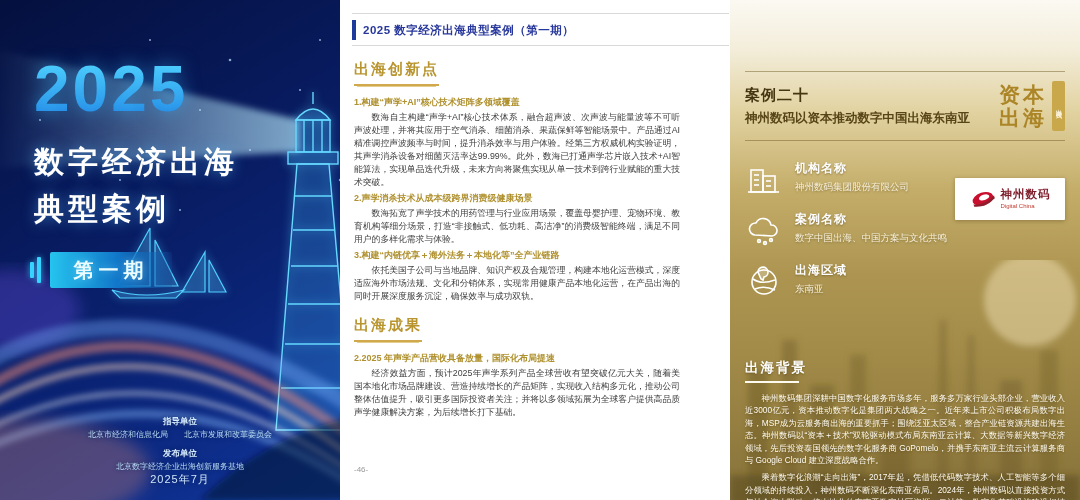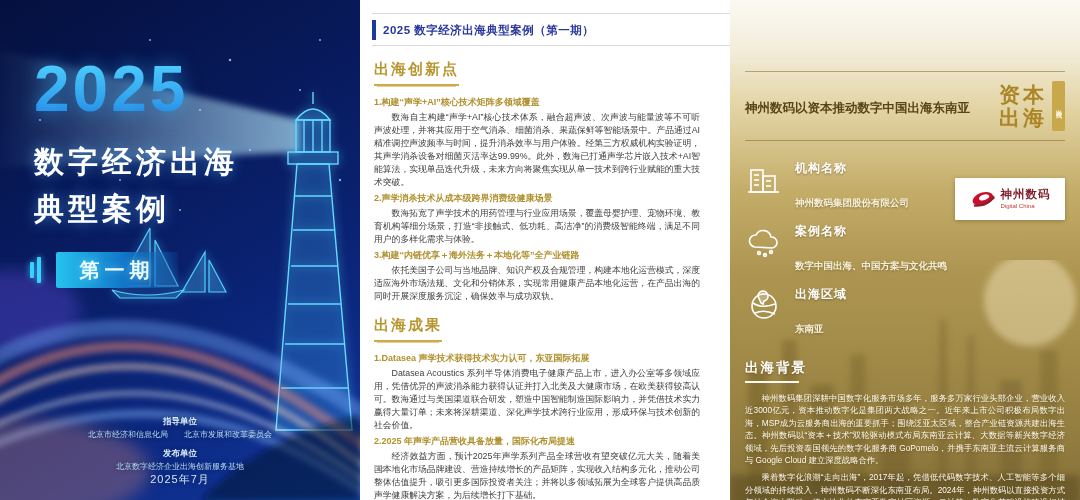--- a/index.html
+++ b/index.html
@@ -17,31 +17,31 @@
     .cover-year { background:linear-gradient(180deg,#55d8ff 10%,#1f7fe0 90%);
       -webkit-background-clip:text; -webkit-text-fill-color:transparent; }
   }
   .cover-title { position:absolute; left:34px; top:138px; color:#fff; font-weight:800;
     font-size:30px; letter-spacing:4px; line-height:47px;
     text-shadow:0 0 14px rgba(90,190,255,.55); }
   .issue-wrap { position:absolute; left:30px; top:252px; display:flex; align-items:center; }
   .issue-bar { width:4px; background:#35d3ff; margin-right:3px; border-radius:1px;
     box-shadow:0 0 6px rgba(70,210,255,.8); }
   .issue-bar.b1 { height:26px; } .issue-bar.b2 { height:16px; }
-  .issue-box { margin-left:12px; width:122px; height:36px; display:flex; align-items:center;
+  .issue-box { margin-left:6px; width:122px; height:36px; display:flex; align-items:center;
     justify-content:center; color:#eafcff; font-size:20px; font-weight:700; letter-spacing:5px;
     background:linear-gradient(90deg,#25c4ee 0%,#1277c9 55%,rgba(16,70,150,.25) 100%);
     border-radius:2px; text-shadow:0 0 8px rgba(120,220,255,.7); }
   .cover-footer { position:absolute; left:0; bottom:14px; width:100%; text-align:center;
     color:#b9ddf6; font-size:8px; line-height:13px; text-shadow:0 0 4px rgba(10,30,80,.8); }
   .cover-footer .lab { font-weight:700; color:#d7ecff; font-size:8.5px; }
   .cover-footer .date { font-size:11px; color:#cfe6fb; letter-spacing:1px; }
 
   
-  .mid { position:absolute; left:360px; top:0; width:417px; height:500px; background:#fff; }
+  .mid { position:absolute; left:340px; top:0; width:417px; height:500px; background:#fff; }
   .mid-rule { position:absolute; left:12px; right:28px; height:1px; background:#d9d9d9; }
   .mid-rule.t { top:13px; } .mid-rule.m { top:45px; }
   .mid-header { position:absolute; left:12px; top:20px; display:flex; align-items:center; }
   .mid-header-bar { width:4px; height:20px; background:#1e3a9a; margin-right:7px; }
   .mid-header-text { font-size:11.5px; font-weight:700; color:#27379b; letter-spacing:.5px; }
   .mid-content { position:absolute; left:14px; top:58px; width:326px; }
   .gold-h { display:inline-block; font-size:15px; font-weight:800; color:#b9952f;
     letter-spacing:2px; padding-bottom:5px; border-bottom:2px solid #cfa94b;
     box-shadow:0 4px 0 -3px #e4cd8e; margin:2px 0 7px; }
   .gold-h.second { margin-top:10px; }
@@ -65,22 +65,22 @@
   .cap-badge { display:flex; flex-direction:column; font-size:21px; font-weight:800;
     color:#ab8526; line-height:23px; letter-spacing:3px; text-align:center; }
   .ribbon { margin-left:5px; width:13px; height:50px; background:#c9a84c; border-radius:2px;
     color:#fdf7e2; font-size:6.5px; writing-mode:vertical-rl; text-orientation:upright;
     display:flex; align-items:center; justify-content:center; letter-spacing:1px; }
   .info { position:absolute; left:15px; top:160px; width:210px; }
   .info-row { display:flex; margin-bottom:13px; }
   .info-ic { width:38px; height:38px; flex:0 0 38px; margin-right:12px; }
   .info-label { font-size:12px; font-weight:700; color:#fff; letter-spacing:1px;
     text-shadow:0 1px 2px rgba(90,70,20,.5); }
-  .info-value { font-size:9.5px; color:#f7f1dc; margin-top:20px;
-    text-shadow:0 1px 2px rgba(90,70,20,.5);font-weight:bold; }
+  .info-value { font-size:9.5px; color:#f7f1dc; margin-top:4px;
+    text-shadow:0 1px 2px rgba(90,70,20,.5); }
   .logo-card { position:absolute; right:15px; top:178px; width:110px; height:42px;
     background:#fff; border-radius:1px; box-shadow:0 1px 4px rgba(60,45,10,.35);
     display:flex; align-items:center; justify-content:center; }
   .logo-txt { margin-left:5px; line-height:1; }
   .logo-cn { font-size:11.5px; font-weight:800; color:#7e1d2a; letter-spacing:1px; }
   .logo-en { font-size:6px; color:#c0392b; margin-top:2px; }
   .bg-sec { position:absolute; left:15px; right:15px; top:318px; }
   .bg-title { font-size:13.5px; font-weight:800; color:#fff; letter-spacing:2px;
     text-shadow:0 1px 2px rgba(90,70,20,.6);margin-top:41px; }
   .bg-underline { width:54px; height:2px; background:#fdfaf0; margin:4px 0 9px; }
@@ -200,24 +200,20 @@
         <div class="sub-title">2.声学消杀技术从成本级跨界消费级健康场景</div>
         <p class="sub-body">数海拓宽了声学技术的用药管理与行业应用场景，覆盖母婴护理、宠物环境、教育机构等细分场景，打造“非接触式、低功耗、高洁净”的消费级智能终端，满足不同用户的多样化需求与体验。</p>
       </div>
       <div class="sub">
         <div class="sub-title">3.构建“内链优享＋海外法务＋本地化等”全产业链路</div>
         <p class="sub-body">依托美国子公司与当地品牌、知识产权及合规管理，构建本地化运营模式，深度适应海外市场法规、文化和分销体系，实现常用健康产品本地化运营，在产品出海的同时开展深度服务沉淀，确保效率与成功双轨。</p>
       </div>
 
       <div><span class="gold-h second">出海成果</span></div>
 
-      <div class="sub">
-        <div class="sub-title">1.Datasea 声学技术获得技术实力认可，东亚国际拓展</div>
-        <p class="sub-body">Datasea Acoustics 系列半导体消费电子健康产品上市，进入办公室等多领域应用，凭借优异的声波消杀能力获得认证并打入北美及大健康市场，在欧美获得较高认可。数海通过与美国渠道联合研发，塑造中国智能制造国际影响力，并凭借技术实力赢得大量订单；未来将深耕渠道、深化声学技术跨行业应用，形成环保与技术创新的社会价值。</p>
-      </div>
       <div class="sub">
         <div class="sub-title">2.2025 年声学产品营收具备放量，国际化布局提速</div>
         <p class="sub-body">经济效益方面，预计2025年声学系列产品全球营收有望突破亿元大关，随着美国本地化市场品牌建设、营造持续增长的产品矩阵，实现收入结构多元化，推动公司整体估值提升，吸引更多国际投资者关注；并将以多领域拓展为全球客户提供高品质声学健康解决方案，为后续增长打下基础。</p>
       </div>
 
     </div>
 
     <div class="page-num">-46-</div>
   </div>
 
@@ -239,20 +235,21 @@
         <polygon points="238,75 244,75 248,240 234,240" fill="rgba(120,98,42,.42)"></polygon>
         <rect x="270" y="120" width="22" height="120" fill="rgba(105,86,34,.38)"></rect>
         <rect x="310" y="90" width="18" height="150" fill="rgba(115,95,40,.4)"></rect>
         <rect x="0" y="215" width="350" height="30" fill="rgba(80,66,26,.45)"></rect>
       </g>
     </svg>
 
     <div class="rp-rule t"></div>
     <div class="rp-head">
       <div class="rp-head-left">
+        <div class="case-no">案例二十</div>
         <div class="case-title">神州数码以资本推动数字中国出海东南亚</div>
       </div>
       <div class="rp-head-right">
         <div class="cap-badge">
           <span>资本</span>
           <span>出海</span>
         </div>
         <div class="ribbon">出海模式</div>
       </div>
     </div>

